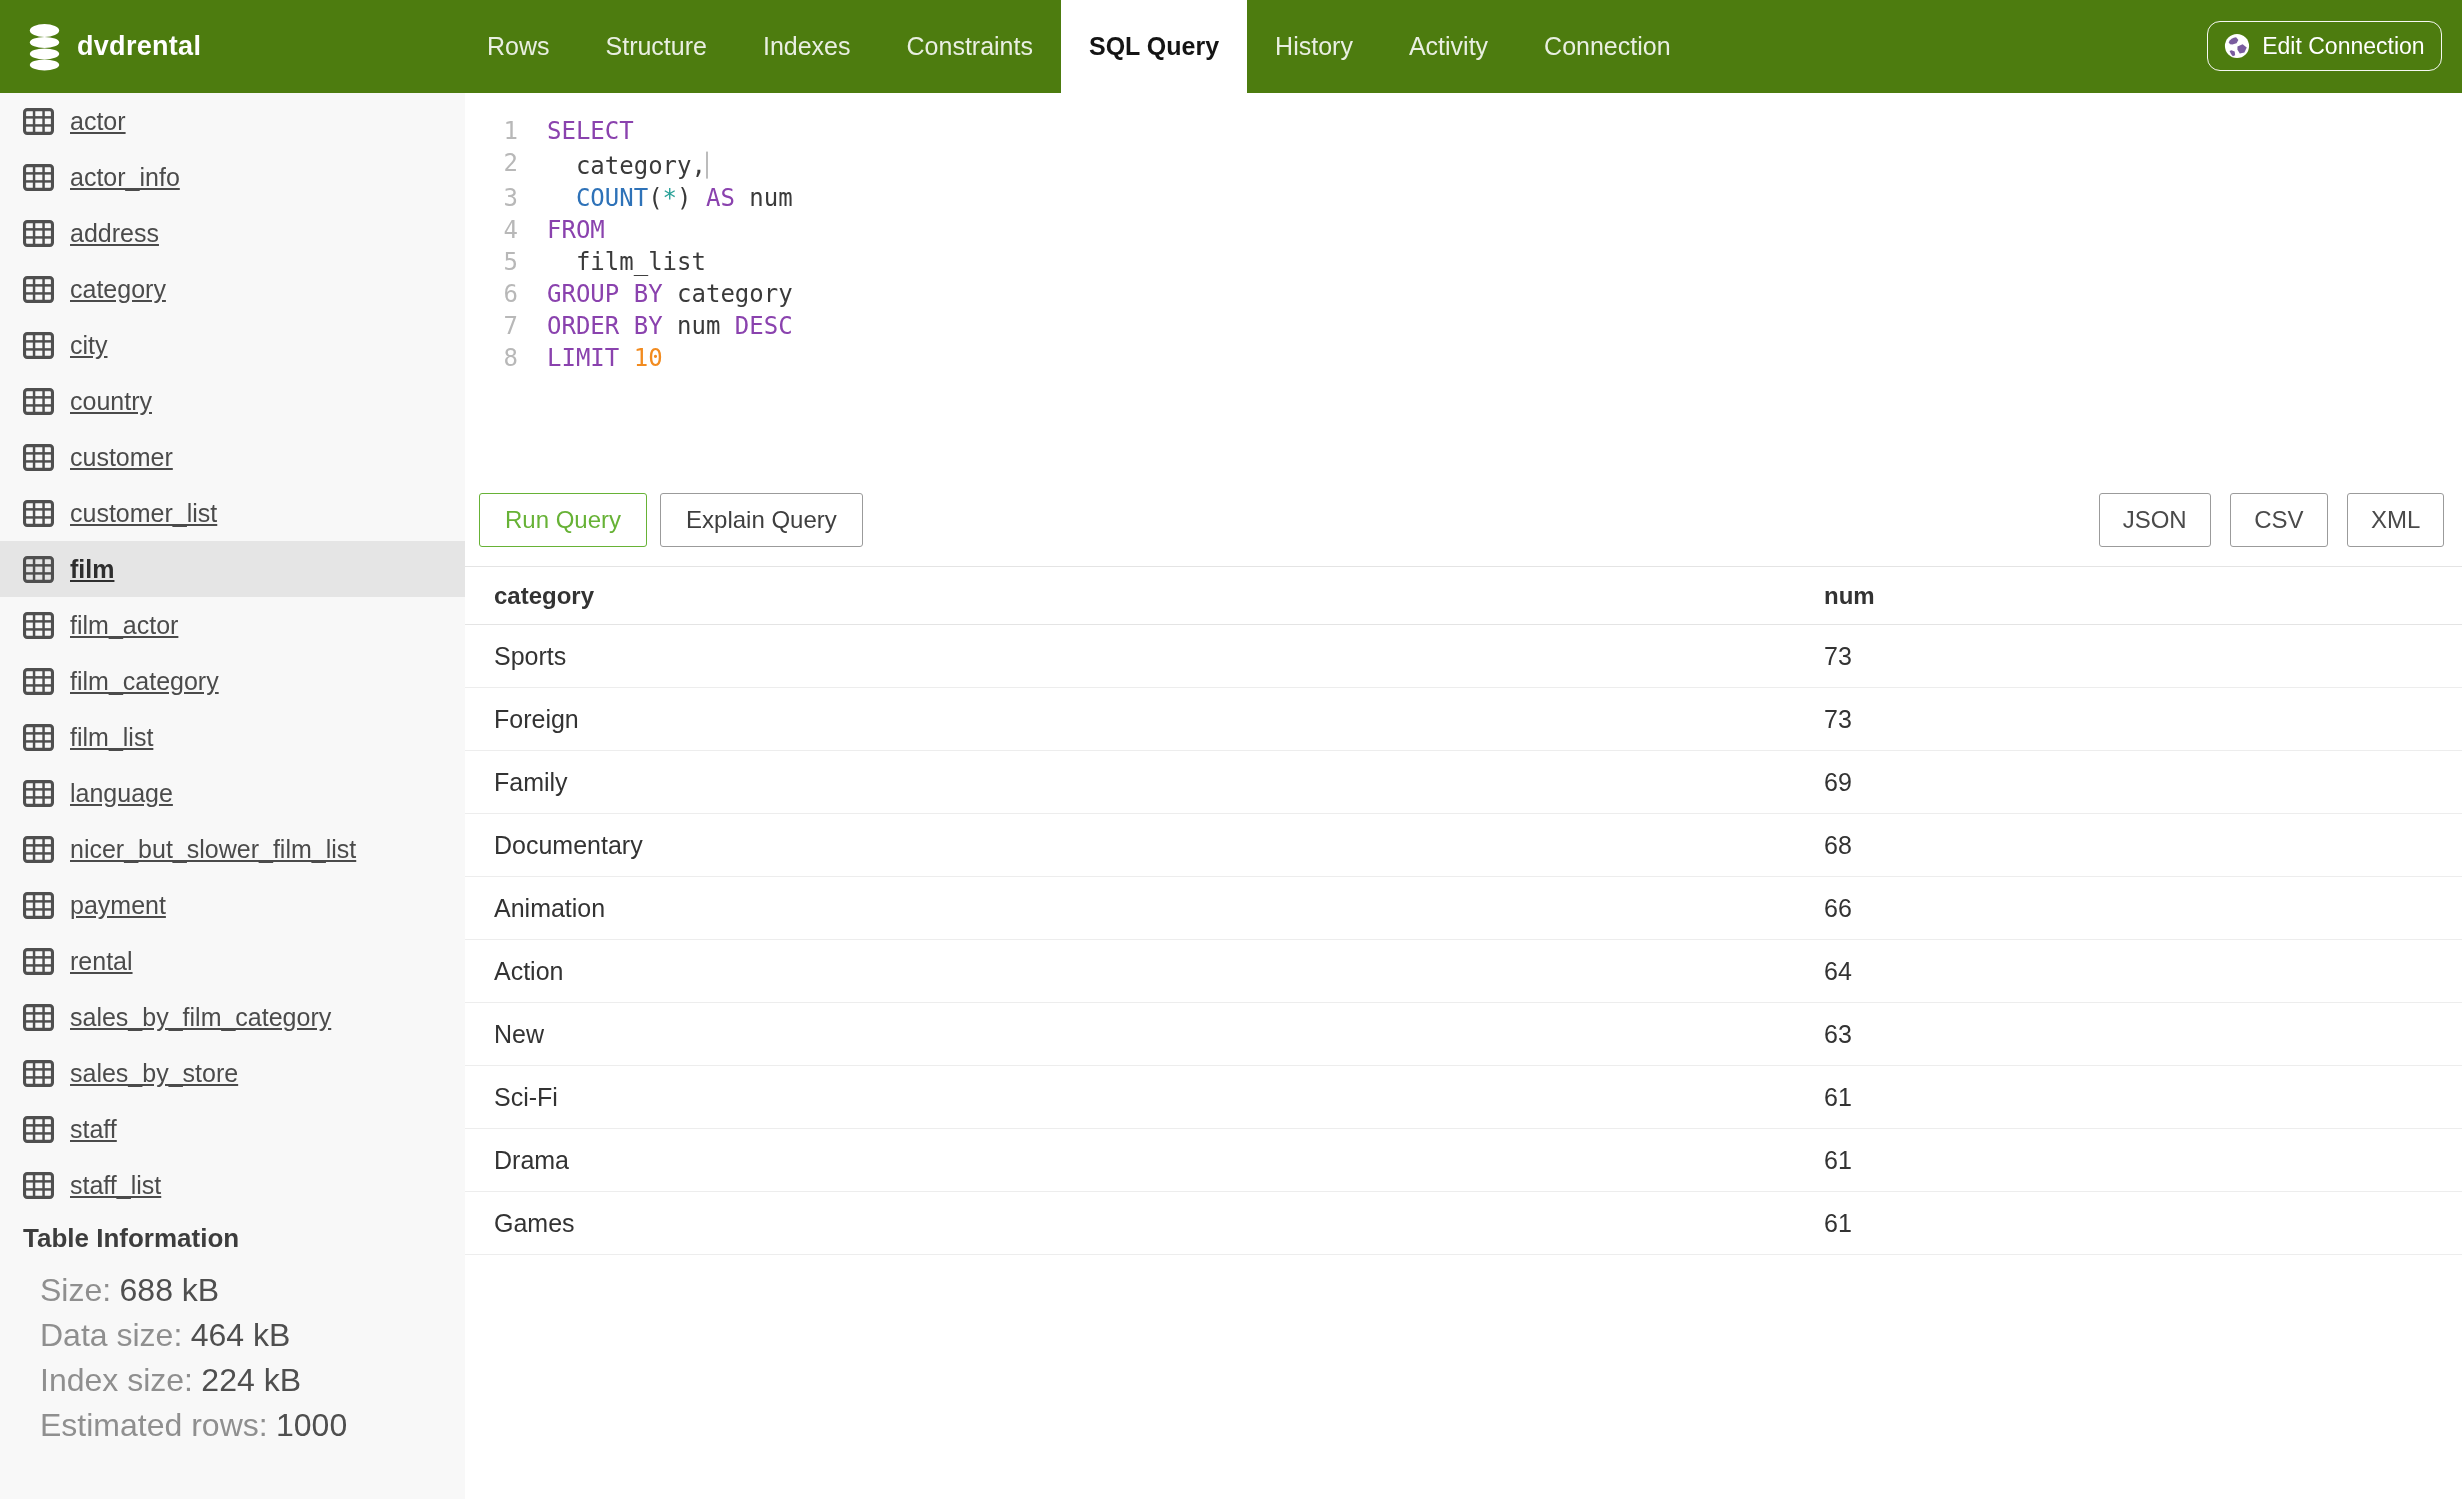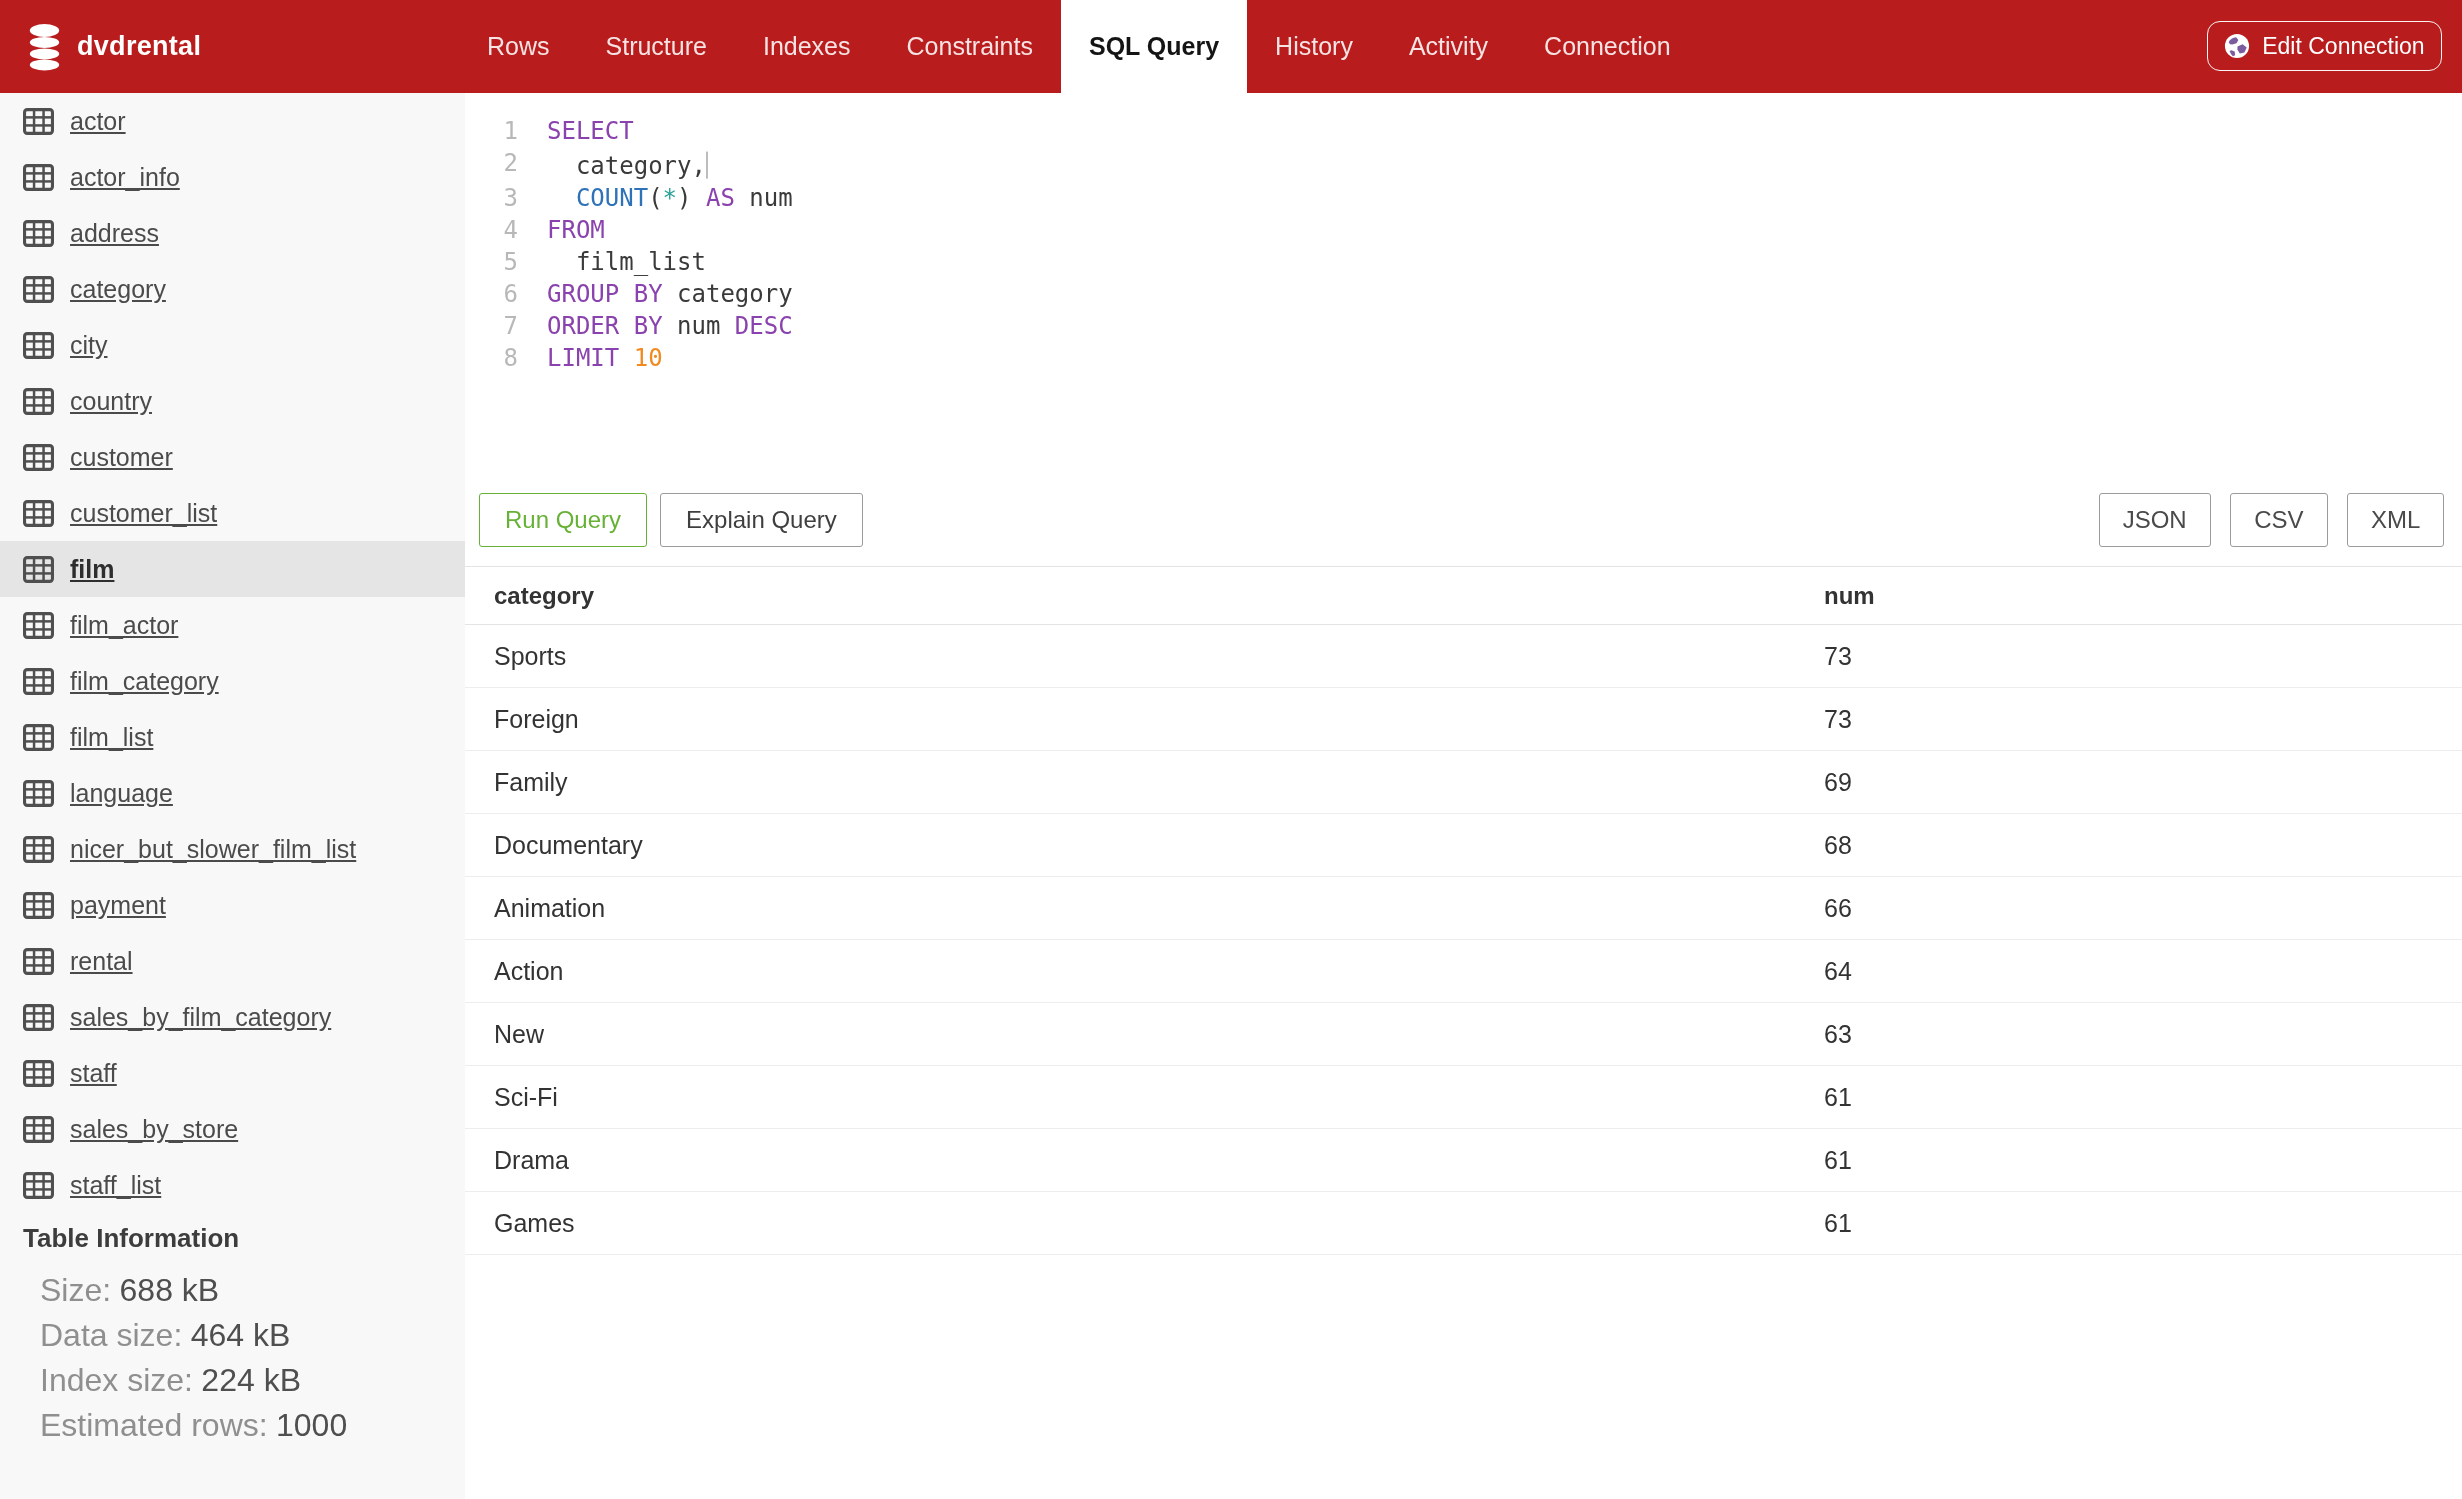--- a/index.html
+++ b/index.html
@@ -1,21 +1,21 @@
 <!DOCTYPE html>
 <html style="font-size:15px"><head>
 <meta charset="utf-8">
 <style>
   * { margin:0; padding:0; box-sizing:border-box; }
   html,body { width:2462px; height:1500px; background:#fff; overflow:hidden;
               font-family:"Liberation Sans", sans-serif; }
 
   
   .navbar { position:absolute; top:0; left:0; width:2462px; height:93px;
-            background:#b91c1c; }
+            background:#4d7c0f; }
   .brand { position:absolute; left:28px; top:0; height:93px;
            display:flex; align-items:center; gap:16px; }
   .brand-title { color:#ffffff; font-size:27px; font-weight:bold; letter-spacing:0.3px; }
   .tabs { position:absolute; left:459px; top:0; height:93px; display:flex; }
   .tab { display:flex; align-items:center; padding:0 28px; height:93px;
          color:rgba(255,255,255,.88); font-size:25px; cursor:pointer; }
   .tab.active { background:#ffffff; color:#141414; font-weight:600; }
   .edit-btn { position:absolute; right:20.4px; top:21.4px; height:50px;
               display:flex; align-items:center; gap:12px; padding:0 16px;
               background:transparent; border:1.9px solid rgba(255,255,255,.95);
@@ -322,33 +322,33 @@
       <div class="side-item">
         <span class="side-icon">
           <svg width="31" height="27" viewBox="0 0 30 26" fill="none" stroke="#4f4f4f">
             <rect x="1.5" y="1.5" width="27" height="23" rx="2.5" stroke-width="3"></rect>
             <line x1="1.5" y1="9" x2="28.5" y2="9" stroke-width="2.4"></line>
             <line x1="1.5" y1="16.8" x2="28.5" y2="16.8" stroke-width="2.4"></line>
             <line x1="10.7" y1="1.5" x2="10.7" y2="24.5" stroke-width="2.4"></line>
             <line x1="19.9" y1="1.5" x2="19.9" y2="24.5" stroke-width="2.4"></line>
           </svg>
         </span>
+        <span>sales_by_store</span>
+      </div>
+      <div class="side-item">
+        <span class="side-icon">
+          <svg width="31" height="27" viewBox="0 0 30 26" fill="none" stroke="#4f4f4f">
+            <rect x="1.5" y="1.5" width="27" height="23" rx="2.5" stroke-width="3"></rect>
+            <line x1="1.5" y1="9" x2="28.5" y2="9" stroke-width="2.4"></line>
+            <line x1="1.5" y1="16.8" x2="28.5" y2="16.8" stroke-width="2.4"></line>
+            <line x1="10.7" y1="1.5" x2="10.7" y2="24.5" stroke-width="2.4"></line>
+            <line x1="19.9" y1="1.5" x2="19.9" y2="24.5" stroke-width="2.4"></line>
+          </svg>
+        </span>
         <span>staff</span>
-      </div>
-      <div class="side-item">
-        <span class="side-icon">
-          <svg width="31" height="27" viewBox="0 0 30 26" fill="none" stroke="#4f4f4f">
-            <rect x="1.5" y="1.5" width="27" height="23" rx="2.5" stroke-width="3"></rect>
-            <line x1="1.5" y1="9" x2="28.5" y2="9" stroke-width="2.4"></line>
-            <line x1="1.5" y1="16.8" x2="28.5" y2="16.8" stroke-width="2.4"></line>
-            <line x1="10.7" y1="1.5" x2="10.7" y2="24.5" stroke-width="2.4"></line>
-            <line x1="19.9" y1="1.5" x2="19.9" y2="24.5" stroke-width="2.4"></line>
-          </svg>
-        </span>
-        <span>sales_by_store</span>
       </div>
       <div class="side-item">
         <span class="side-icon">
           <svg width="31" height="27" viewBox="0 0 30 26" fill="none" stroke="#4f4f4f">
             <rect x="1.5" y="1.5" width="27" height="23" rx="2.5" stroke-width="3"></rect>
             <line x1="1.5" y1="9" x2="28.5" y2="9" stroke-width="2.4"></line>
             <line x1="1.5" y1="16.8" x2="28.5" y2="16.8" stroke-width="2.4"></line>
             <line x1="10.7" y1="1.5" x2="10.7" y2="24.5" stroke-width="2.4"></line>
             <line x1="19.9" y1="1.5" x2="19.9" y2="24.5" stroke-width="2.4"></line>
           </svg>

